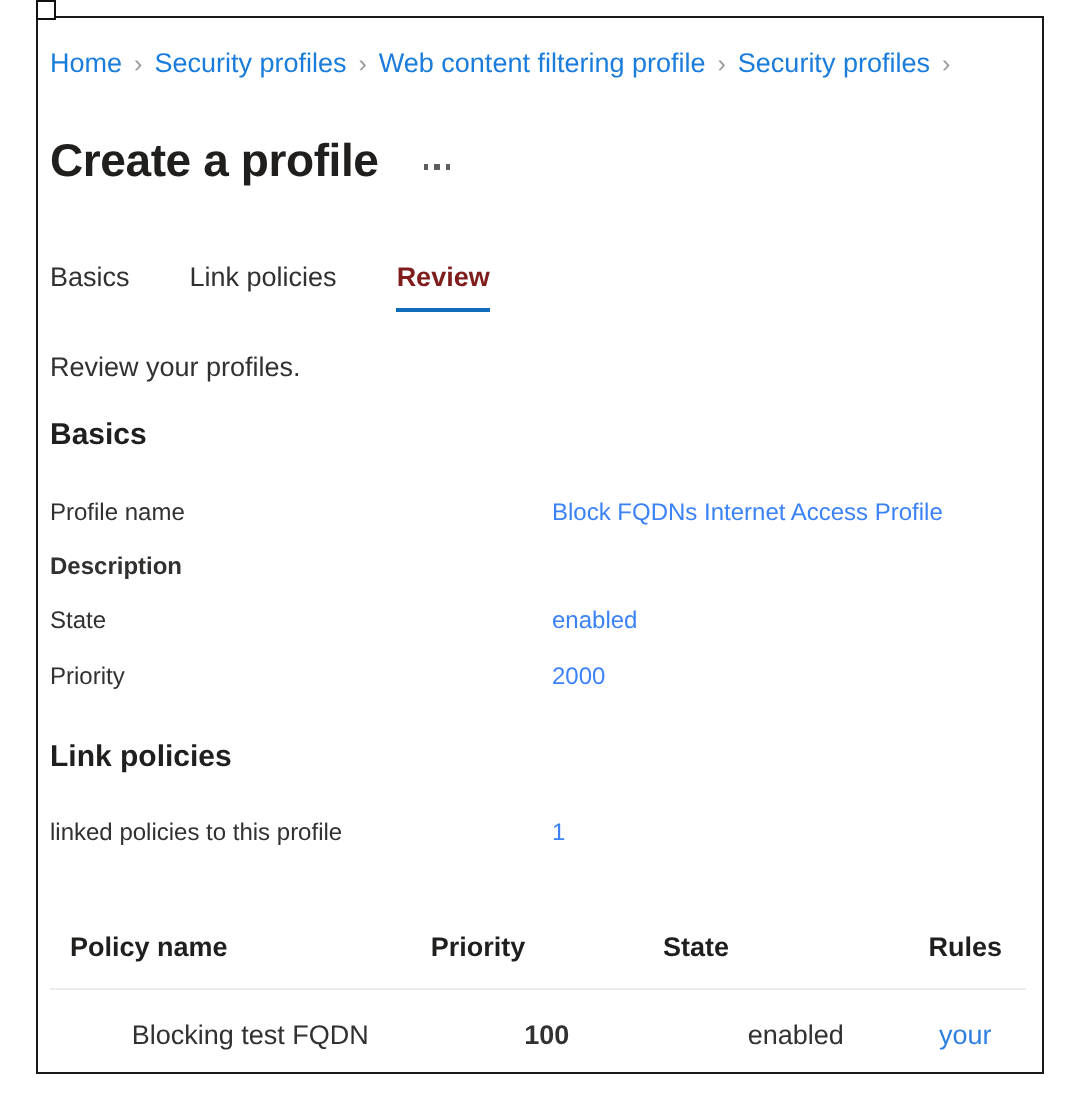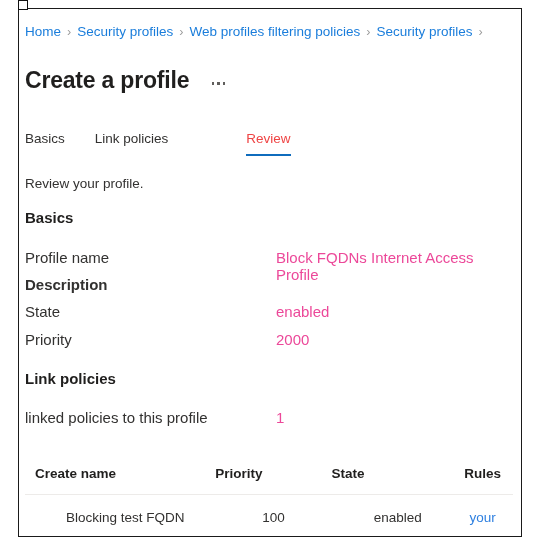--- a/index.html
+++ b/index.html
@@ -125,23 +125,22 @@
   .tab {
     position: relative;
     font-size: 13.5px;
     color: #323130;
     padding: 0 0 9px 0;
     margin-right: 30px;
     cursor: pointer;
     line-height: 16px;
   }
   .tab.active {
-    font-weight: 400;
-    color: #ef4444;
-    margin-left: 48px;
+    font-weight: 700;
+    color: #7f1d1d;
   }
   .tab.active::after {
     content: "";
     position: absolute;
     left: 0;
     right: 0;
     bottom: 0;
     height: 2.4px;
     background: #0f6cbd;
   }
@@ -164,34 +163,34 @@
   }
   .section-head.basics { top: 200px; }
   .section-head.link   { top: 361px; }
 
   
   .kv-row {
     position: absolute;
     left: 6px;
     right: 20px;
     height: 18px;
-    font-size: 15px;
+    font-size: 12px;
     color: #323130;
   }
   .kv-key {
     position: absolute;
     left: 0;
     top: 0;
     color: #323130;
   }
   .kv-val {
     position: absolute;
     left: 251px;
     top: 0;
-    color: #ec4899;
+    color: #3b82f6;
   }
 
   .kv-row.r1 { top: 240px; }
   .kv-row.r2 { top: 267px; font-weight: bold; }
   .kv-row.r3 { top: 294px; }
   .kv-row.r4 { top: 322px; }
   .kv-row.r5 { top: 400px; }
 
   
   .policy-table {
@@ -214,21 +213,21 @@
     white-space: nowrap;
   }
   .ptable td {
     text-align: center;
     color: #323130;
     padding: 15px 0 15px 0;
     border-bottom: 1px solid #edebe9;
     white-space: nowrap;
   }
   .col-policy  { width: 182px; padding-left: 10px !important; }
-  .col-priority{ width: 118px; }
+  .col-priority{ width: 118px; font-weight: bold; }
   .col-state   { width: 135px; }
   .col-rules   { text-align: right; padding-right: 12px !important; }
   .link-view {
     color: #2f80e0;
     cursor: pointer;
   }
 </style>
 </head>
 <body>
 
@@ -237,42 +236,42 @@
   <div class="capture-handle"></div>
 
   <div class="blade">
     <div class="blade-inner">
 
       <nav class="breadcrumb">
         <span class="crumb">Home</span>
         <span class="crumb-sep">›</span>
         <span class="crumb">Security profiles</span>
         <span class="crumb-sep">›</span>
-        <span class="crumb">Web profiles filtering policies</span>
+        <span class="crumb">Web content filtering profile</span>
         <span class="crumb-sep">›</span>
         <span class="crumb">Security profiles</span>
         <span class="crumb-sep">›</span>
       </nav>
 
       <div class="title-row">
         <h1 class="page-title">Create a profile</h1>
         <div class="more-button">
           <span class="dot"></span>
           <span class="dot"></span>
           <span class="dot"></span>
         </div>
       </div>
 
       <div class="tabstrip">
         <div class="tab">Basics</div>
         <div class="tab">Link policies</div>
         <div class="tab active">Review</div>
       </div>
 
-      <div class="intro-text">Review your profile.</div>
+      <div class="intro-text">Review your profiles.</div>
 
       <div class="section-head basics">Basics</div>
 
       <div class="kv-row r1">
         <span class="kv-key">Profile name</span>
         <span class="kv-val">Block FQDNs Internet Access Profile</span>
       </div>
       <div class="kv-row r2">
         <span class="kv-key">Description</span>
         <span class="kv-val"></span>
@@ -290,21 +289,21 @@
 
       <div class="kv-row r5">
         <span class="kv-key">linked policies to this profile</span>
         <span class="kv-val">1</span>
       </div>
 
       <div class="policy-table">
         <table class="ptable">
           <thead>
             <tr>
-              <th class="col-policy">Create name</th>
+              <th class="col-policy">Policy name</th>
               <th class="col-priority">Priority</th>
               <th class="col-state">State</th>
               <th class="col-rules">Rules</th>
             </tr>
           </thead>
           <tbody>
             <tr>
               <td class="col-policy">Blocking test FQDN</td>
               <td class="col-priority">100</td>
               <td class="col-state">enabled</td>

